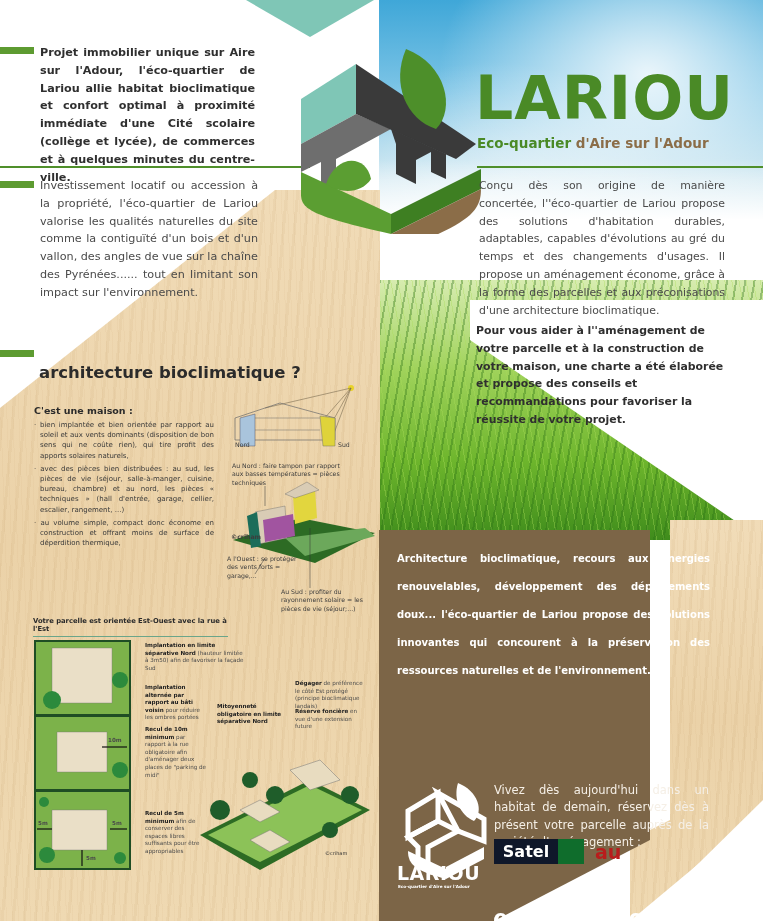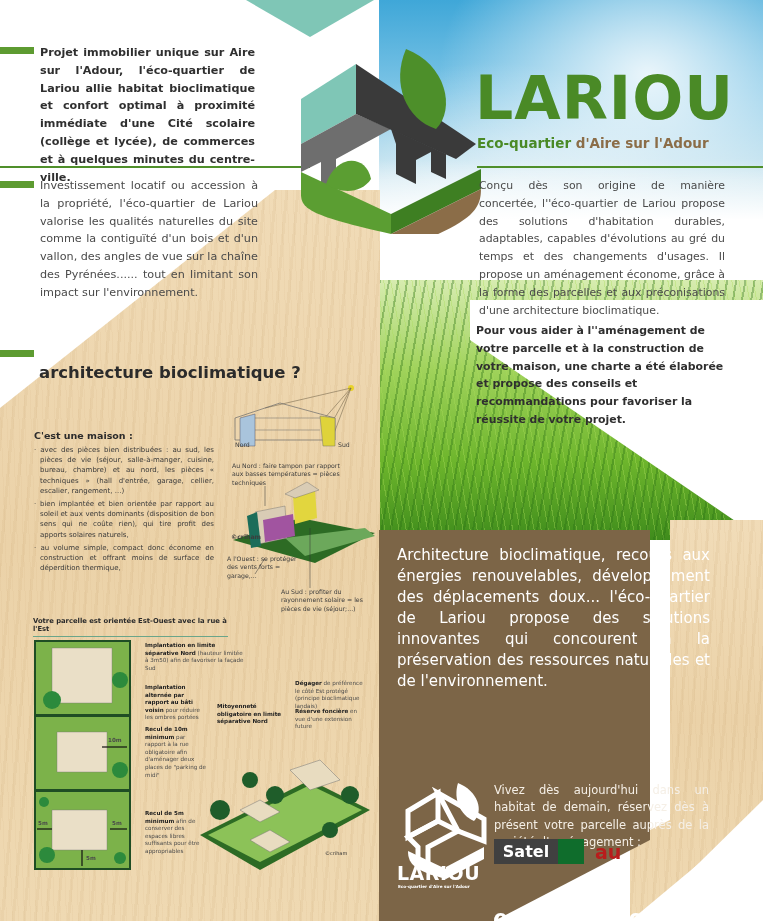--- a/index.html
+++ b/index.html
@@ -78,21 +78,21 @@
     font-size: 11.2px; line-height: 17.8px; color: #4a4a4a; text-align: justify;
   }
   .q-title {
     position: absolute; left: 39px; top: 344px; width: 290px;
     font-weight: bold; font-size: 16.5px; line-height: 19px; color: #2b2b2b;
   }
   .house-def {
     position: absolute; left: 34px; top: 405px; width: 180px;
     font-size: 7px; line-height: 10.2px; color: #3a3a3a;
   }
-  .house-def h4 { font-size: 9.5px; line-height: 12px; font-weight: bold; color: #2b2b2b; margin-bottom: 3px; margin-top: 25px; }
+  .house-def h4 { font-size: 9.5px; line-height: 12px; font-weight: bold; color: #2b2b2b; margin-bottom: 3px; }
   .house-def li { list-style: none; text-align: justify; margin-bottom: 3px; padding-left: 6px; text-indent: -6px; }
   .house-def li::before { content: "· "; }
 
   
   .diagram { position: absolute; left: 225px; top: 378px; width: 155px; height: 230px; }
   .diag-label { position: absolute; font-size: 6.2px; line-height: 8.4px; color: #3d3d3d; }
 
   
   .parcel-title {
     position: absolute; left: 33px; top: 617px; width: 195px;
@@ -128,29 +128,29 @@
   }
 
   
   .brown {
     position: absolute; left: 379px; top: 530px; width: 271px; height: 391px;
     background: #7c6547;
     clip-path: polygon(0 0, 271px 0, 271px 310px, 115px 391px, 0 391px);
   }
   .brown-lead {
     position: absolute; left: 397px; top: 545px; width: 313px;
-    font-size: 15px; line-height: 21px; font-weight: normal; color: #ffffff; text-align: justify;
+    font-size: 10px; line-height: 28px; font-weight: bold; color: #ffffff; text-align: justify;
   }
   .brown-cta {
     position: absolute; left: 494px; top: 764px; width: 215px;
     font-size: 11.5px; line-height: 17.4px; color: #f5efe6; text-align: justify; margin-top: 18px;
   }
   .satel-row { position: absolute; left: 494px; top: 839px; height: 25px; display: flex; align-items: center; }
   .satel-badge {
-    background: #404040; color: #fff; font-weight: bold; font-size: 16px;
+    background: #0f172a; color: #fff; font-weight: bold; font-size: 16px;
     height: 25px; line-height: 25px; padding: 0 8px; width: 64px; text-align: center;
   }
   .satel-green { background: #0f6d2c; width: 26px; height: 25px; }
   .satel-au { color: #b91c1c; font-weight: bold; font-size: 19px; margin-left: 11px; }
   .phone {
     position: absolute; left: 493px; top: 909px; font-size: 22px; font-weight: bold; color: #fff; letter-spacing: 0.5px;
   }
   .mini-logo { position: absolute; left: 398px; top: 766px; width: 96px; height: 130px; }
   .mini-brand { position: absolute; left: 397px; top: 862px; font-size: 19px; font-weight: bold; color: #fff; letter-spacing: 0.5px; }
   .mini-sub { position: absolute; left: 398px; top: 884px; font-size: 4.2px; font-weight: bold; color: #fff; white-space: nowrap; }
@@ -175,22 +175,22 @@
 
 <div class="bar" style="top:350px"></div>
 <h2 class="q-title">
   <br>
   <span>architecture bioclimatique ?</span>
 </h2>
 
 <div class="house-def">
   <h4>C'est une maison :</h4>
   <ul>
+    <li>bien implantée et bien orientée par rapport au soleil et aux vents dominants (disposition de bon sens qui ne coûte rien), qui tire profit des apports solaires naturels,</li>
     <li>avec des pièces bien distribuées : au sud, les pièces de vie (séjour, salle-à-manger, cuisine, bureau, chambre) et au nord, les pièces « techniques » (hall d'entrée, garage, cellier, escalier, rangement, ...)</li>
-    <li>bien implantée et bien orientée par rapport au soleil et aux vents dominants (disposition de bon sens qui ne coûte rien), qui tire profit des apports solaires naturels,</li>
     <li>au volume simple, compact donc économe en construction et offrant moins de surface de déperdition thermique,</li>
   </ul>
 </div>
 
 <div class="diagram">
   <svg width="155" height="230" viewBox="0 0 155 230">
 
     <circle cx="126" cy="10" r="3" fill="#e8d22a"></circle>
     <g stroke="#7a6b50" stroke-width="0.6" fill="none">
       <line x1="126" y1="10" x2="40" y2="30"></line>

